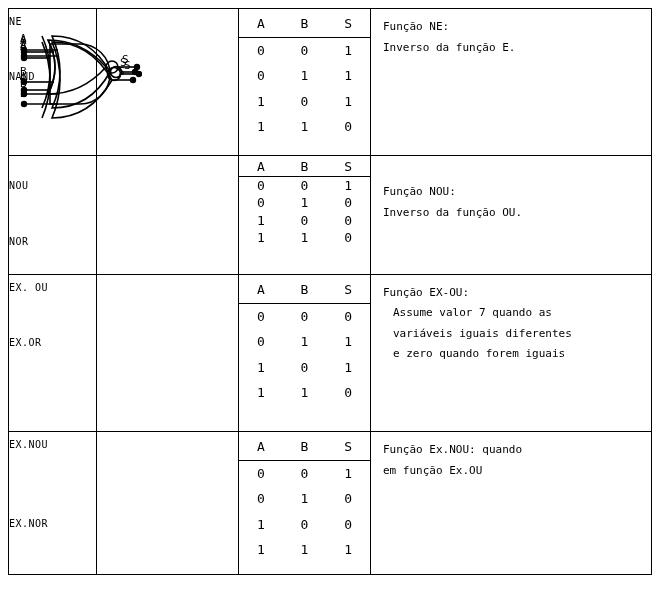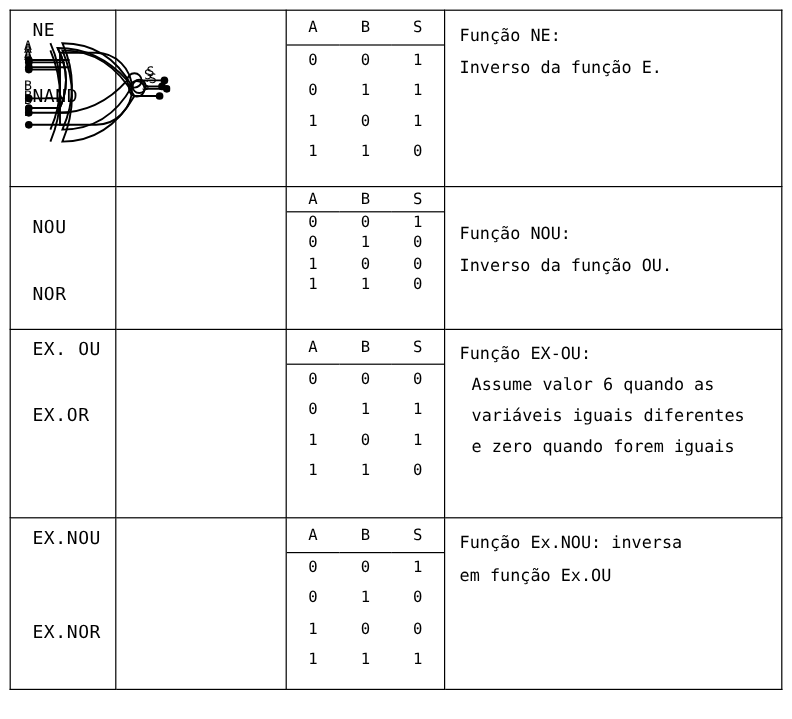--- a/index.html
+++ b/index.html
@@ -38,22 +38,22 @@
 
   
   .namecell {
     position: relative;
     height: 100%;
     min-height: 140px;
     padding: 0;
   }
   .name-top, .name-bot {
     position: absolute;
-    left: 18px;
-    font-size: 15px;
+    left: 0;
+    font-size: 10px;
     letter-spacing: 0.5px;
     white-space: nowrap;
   }
   .name-top { top: 7px; }
   .name-bot { }
   .symwrap {
     position: absolute;
     left: 0; top: 0;
     width: 142px; height: 100%;
   }
@@ -79,21 +79,21 @@
   table.tt tr.hdr td.underline-row {
     border-bottom: 1.4px solid #000;
   }
   .tt-wrap { padding: 2px 0 4px 0; }
   .tt-wrap.tight table.tt td { padding: 0; line-height: 1.35; }
   .tt-wrap.loose table.tt td { padding: 3px 0; line-height: 1.5; }
 
   
   .desccell {
     padding: 8px 8px 8px 12px;
-    font-size: 14px;
+    font-size: 11px;
     line-height: 1.9;
   }
   .desccell .line { white-space: nowrap; }
   .desccell .line.indent { padding-left: 10px; }
 </style>
 </head>
 <body>
 
 <div class="sheet">
 <table class="logic">
@@ -308,21 +308,21 @@
             <td>1</td>
             <td>0</td>
           </tr>
         </tbody>
               </table>
       </div>
     </td>
     <td>
       <div class="desccell" style="line-height:1.85">
         <div class="line">Função EX-OU:</div>
-        <div class="line indent">Assume valor 6 quando as</div>
+        <div class="line indent">Assume valor 7 quando as</div>
         <div class="line indent">variáveis iguais diferentes</div>
         <div class="line indent">e zero quando forem iguais</div>
       </div>
     </td>
   </tr>
 
   <tr>
     <td>
       <div class="namecell" style="min-height:142px">
         <div class="name-top">EX.NOU</div>
@@ -382,21 +382,21 @@
             <td>1</td>
             <td>1</td>
             <td>1</td>
           </tr>
         </tbody>
               </table>
       </div>
     </td>
     <td>
       <div class="desccell">
-        <div class="line">Função Ex.NOU: inversa</div>
+        <div class="line">Função Ex.NOU: quando</div>
         <div class="line">em função Ex.OU</div>
       </div>
     </td>
   </tr>
 
   </tbody>
 </table>
 </div>
 
 </body></html>

